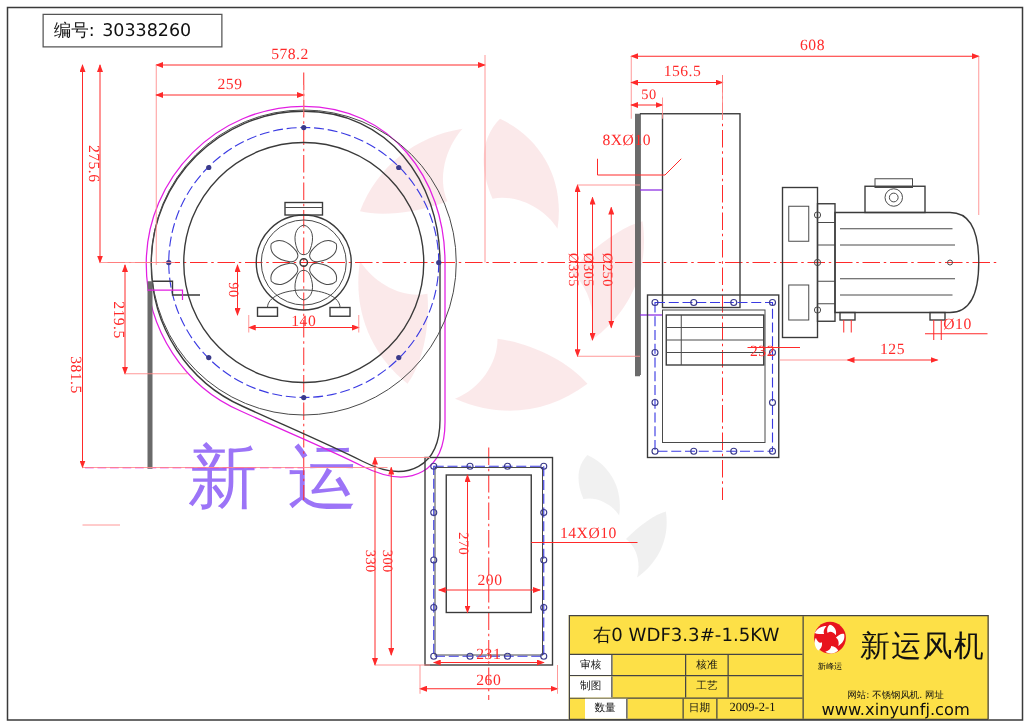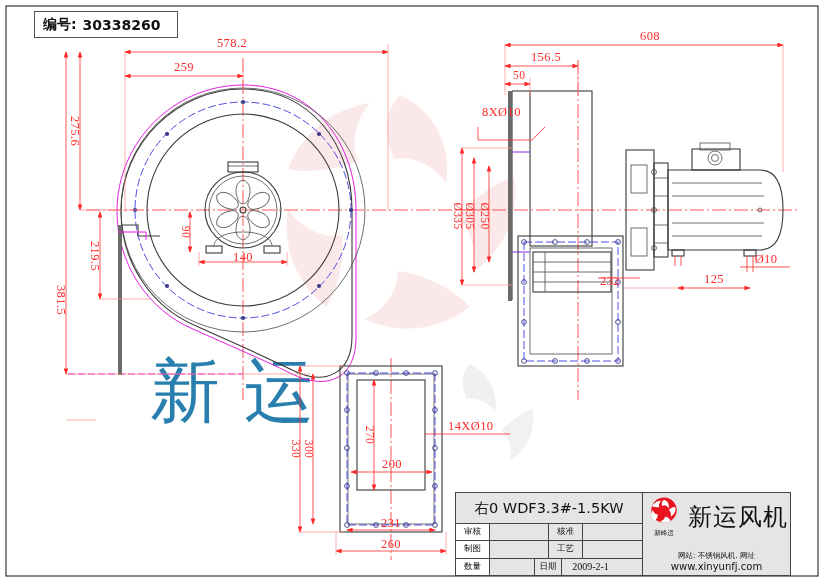--- a/index.html
+++ b/index.html
@@ -14,48 +14,48 @@
   .part{stroke:#3a3a3a;stroke-width:1.1;fill:none;}
   .partthin{stroke:#4a4a4a;stroke-width:.8;fill:none;}
   .magenta{stroke:#e21ee2;stroke-width:1.0;fill:none;}
   .magdash{stroke:#e21ee2;stroke-width:1.0;fill:none;stroke-dasharray:7 3;}
   .bluedash{stroke:#3a3ae2;stroke-width:.9;fill:none;stroke-dasharray:8 3;}
   .purple{stroke:#8a2be2;stroke-width:1;fill:none;}
   .frame{stroke:#3a3a3a;stroke-width:1.2;fill:none;}
   .solidfill{fill:#6a6a6a;}
   #numbox{position:absolute;left:34px;top:11px;width:144px;height:27px;border:1.4px solid #555;
           background:#fff;display:flex;align-items:center;padding-left:8px;box-sizing:border-box;z-index:6;}
-  #numbox span{font-family:"DejaVu Sans",sans-serif;font-size:14px;color:#111;white-space:nowrap;font-weight:bold;}
+  #numbox span{font-family:"DejaVu Sans",sans-serif;font-size:14px;color:#111;white-space:nowrap;}
   #titleblock{position:absolute;left:455px;top:492px;width:334px;height:82px;z-index:6;
-              border:1.3px solid #444;background:#e5e5e5;display:flex;}
+              border:1.3px solid #444;background:#fde047;display:flex;}
   #tb-left{width:186px;border-right:1.3px solid #444;display:flex;flex-direction:column;}
   #tb-model{height:30px;display:flex;align-items:center;justify-content:center;
             border-bottom:1.2px solid #444;font-family:"DejaVu Sans",sans-serif;font-size:14.5px;color:#111;}
   .tb-row{flex:1;display:flex;border-bottom:1px solid #444;}
-  .tb-row:last-child{border-bottom:none;}
+  .tb-row:last-child{border-bottom:none;justify-content:center;}
   .tb-c{border-right:1px solid #444;display:flex;align-items:center;justify-content:center;
         font-family:"DejaVu Sans",sans-serif;font-size:8.5px;color:#111;box-sizing:border-box;}
   .tb-c.lbl{width:34px;background:#fff;}
   .tb-c.val{width:59px;}
   .tb-c.lbl2{width:34px;}
   .tb-c.val2{width:57px;border-right:none;}
   .tb-c.datev{width:57px;border-right:none;font-size:10px;font-family:"Liberation Serif",serif;}
   .tb-c.qv{width:45px;}
   .tb-c.dlbl{width:27px;}
   #tb-right{flex:1;display:flex;flex-direction:column;align-items:center;justify-content:flex-start;padding-top:3px;}
   #logo-row{display:flex;align-items:center;gap:5px;}
   #logo-mark{position:relative;width:38px;height:42px;}
   #brand{font-family:"DejaVu Sans",sans-serif;font-size:24px;color:#111;letter-spacing:1px;line-height:1;}
   #sublogo{font-family:"DejaVu Sans",sans-serif;font-size:6.5px;color:#111;text-align:center;
            position:absolute;left:0;bottom:0;width:38px;}
   #web1{font-family:"DejaVu Sans",sans-serif;font-size:7.5px;color:#111;margin-top:13px;}
-  #web2{font-family:"DejaVu Sans",sans-serif;font-size:10px;color:#111;text-align:right;}
+  #web2{font-family:"DejaVu Sans",sans-serif;font-size:13px;color:#111;text-align:right;}
   .wm{position:absolute;z-index:0;opacity:.30;pointer-events:none;}
   #wm-text{position:absolute;left:150px;top:345px;z-index:0;font-family:Liberation Mono, monospace;
-           font-size:70px;color:#0369a1;letter-spacing:24px;opacity:.85;}
+           font-size:56px;color:#8b5cf6;letter-spacing:24px;opacity:.85;}
   .vtxt{writing-mode:vertical-rl;}
 </style>
 </head>
 <body>
 
 <div id="sheet">
 
   <div id="wm-text">新运</div>
 
   <svg id="dwg" viewBox="0 0 824 582">

